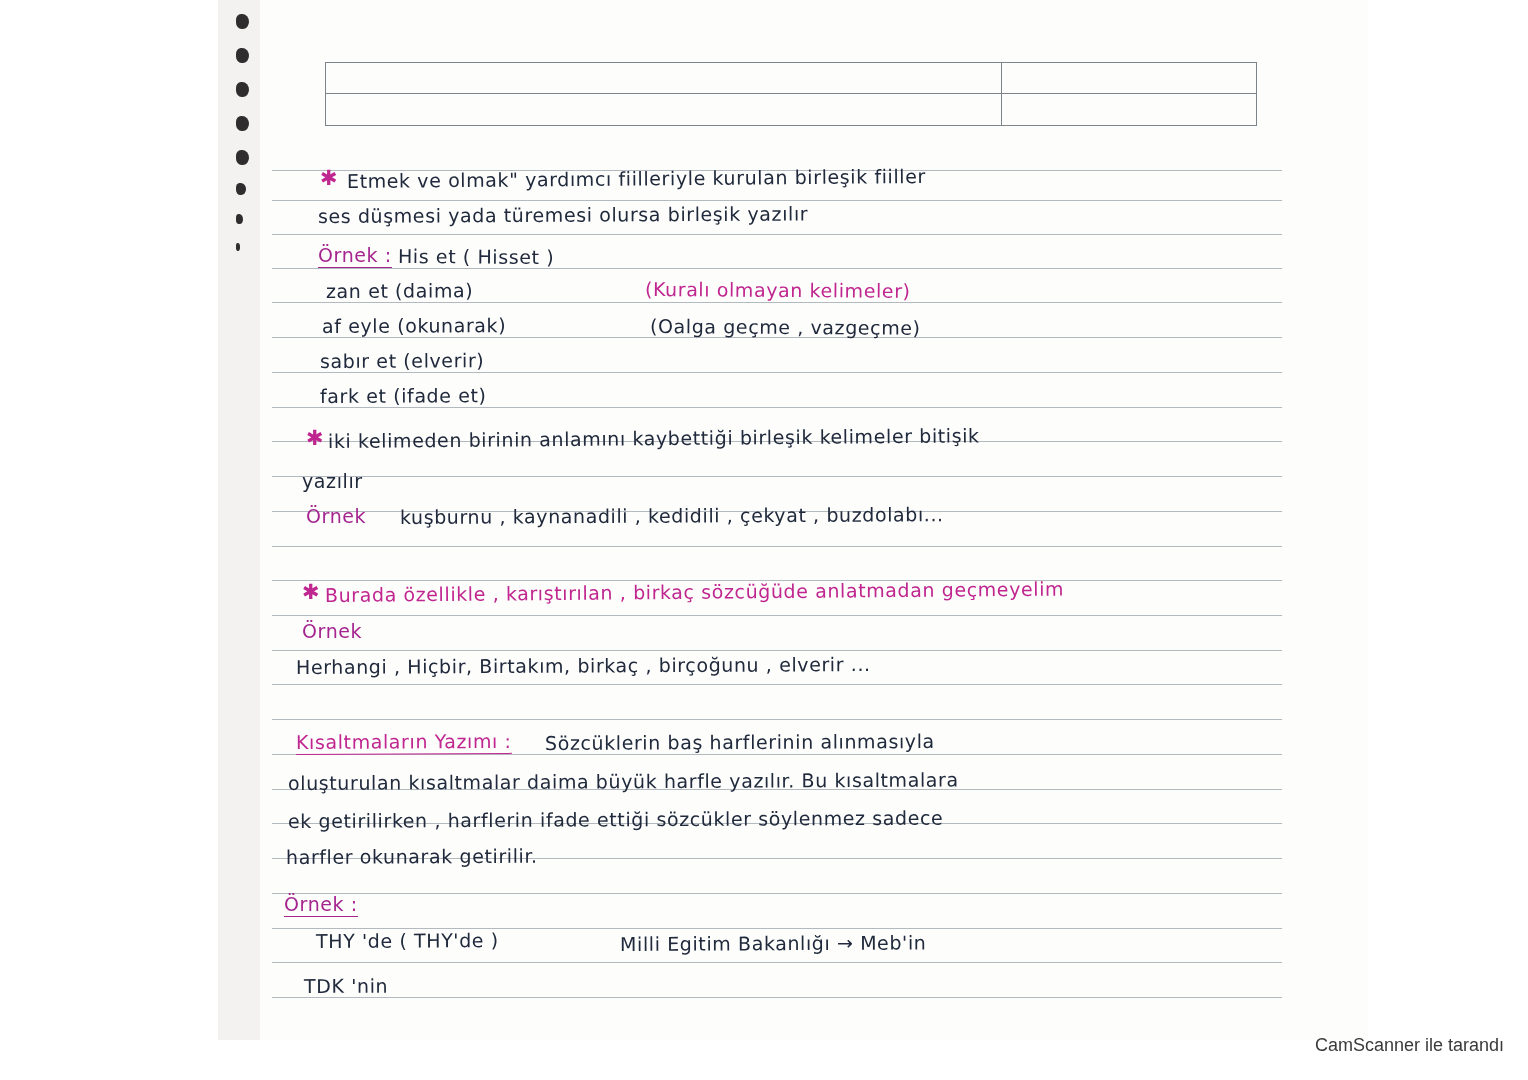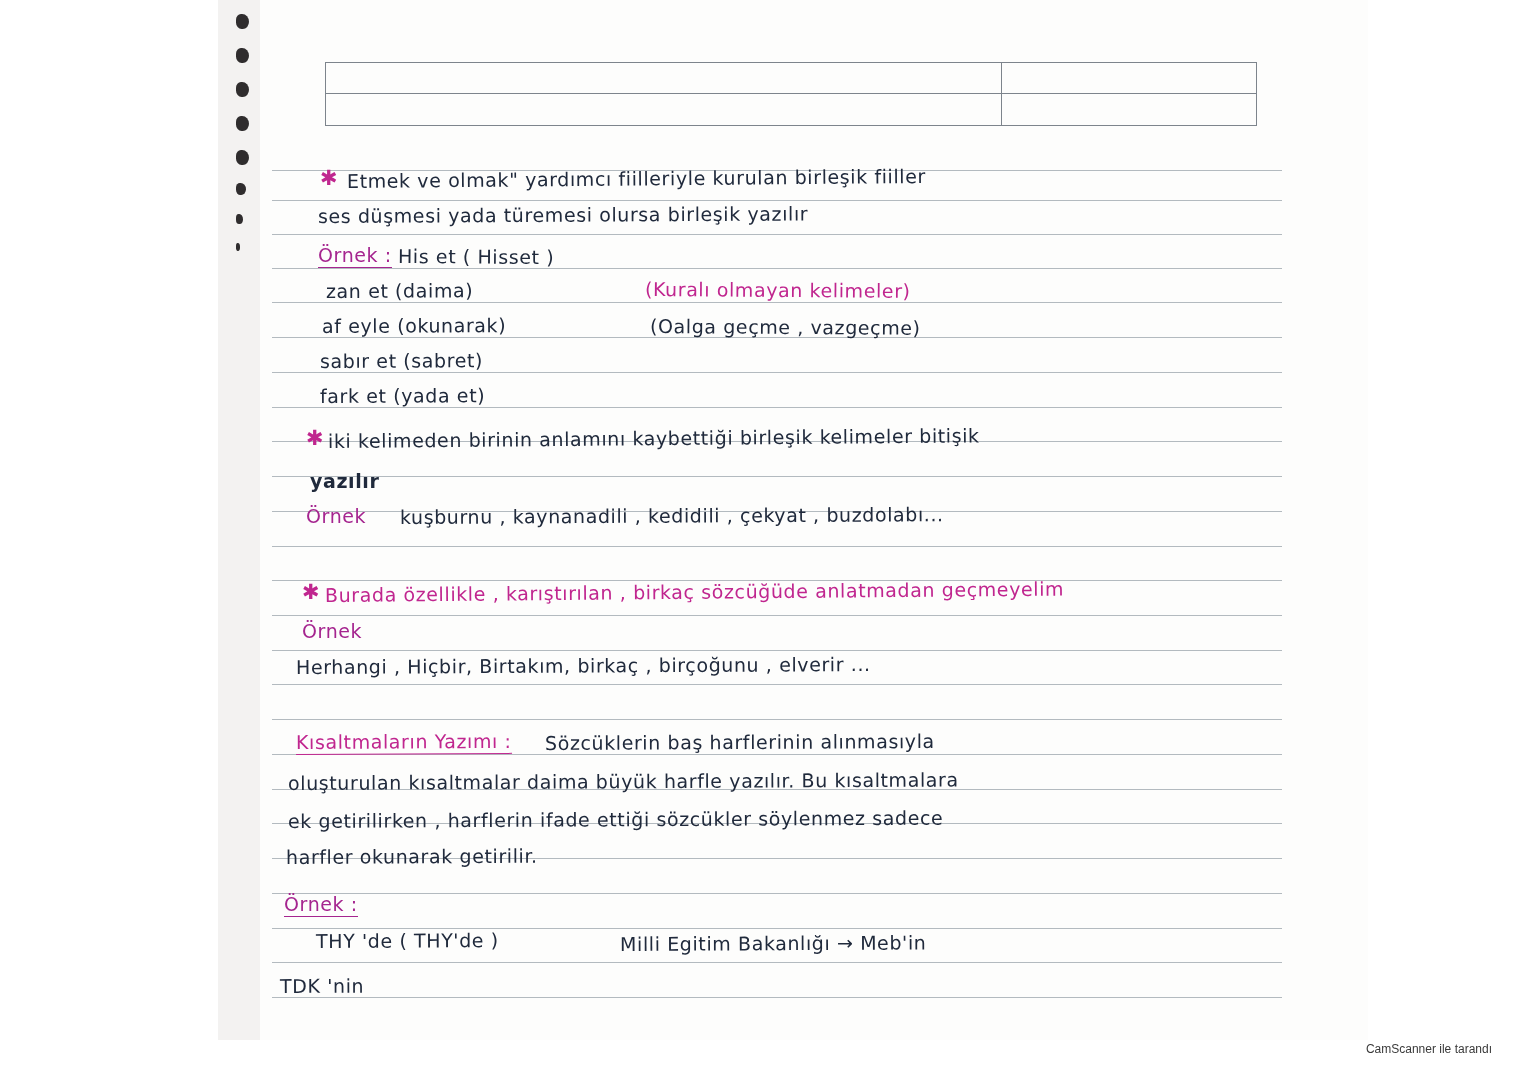--- a/index.html
+++ b/index.html
@@ -102,24 +102,24 @@
 
   
   .uline {
     border-bottom: 1.5px solid currentColor;
     padding-bottom: 1px;
   }
 
   
   #camscanner-note {
     position: absolute;
-    right: 36px;
+    right: 24px;
     bottom: 24px;
     font-family: "Liberation Sans", sans-serif;
-    font-size: 12px;
+    font-size: 18px;
     color: #3a3a3a;
   }
 </style>
 </head>
 <body>
 
 <div id="scan-page">
 
   <div id="binding-edge" style="left:0;">
     <div class="spiral-hole" style="top:14px;"></div>
@@ -168,44 +168,44 @@
 <span class="hw ink-pink star" style="left:320px; top:168px;">✱</span>
 <span class="hw ink-blue t1" style="left:347px; top:170px;">Etmek   ve   olmak"  yardımcı  fiilleriyle  kurulan   birleşik   fiiller</span>
 
 <span class="hw ink-blue t4" style="left:318px; top:205px;">ses   düşmesi  yada   türemesi   olursa   birleşik   yazılır</span>
 
 <span class="hw ink-purple uline" style="left:318px; top:244px;">Örnek :</span>
 <span class="hw ink-blue t3" style="left:398px; top:245px;">His et ( Hisset )</span>
 
 <span class="hw ink-blue t4" style="left:326px; top:280px;">zan et (daima)</span>
 <span class="hw ink-blue t4" style="left:322px; top:315px;">af eyle (okunarak)</span>
-<span class="hw ink-blue t4" style="left:320px; top:350px;">sabır et (sabret)</span>
-<span class="hw ink-blue t4" style="left:320px; top:385px;">fark et (yada et)</span>
+<span class="hw ink-blue t4" style="left:320px; top:350px;">sabır et (elverir)</span>
+<span class="hw ink-blue t4" style="left:320px; top:385px;">fark et (ifade et)</span>
 
 <span class="hw ink-pink t3" style="left:645px; top:278px;">(Kuralı  olmayan  kelimeler)</span>
 <span class="hw ink-blue t3" style="left:650px; top:315px;">(Oalga  geçme ,  vazgeçme)</span>
 
 <span class="hw ink-pink star" style="left:306px; top:428px;">✱</span>
 <span class="hw ink-blue t1" style="left:328px; top:430px;">iki  kelimeden  birinin  anlamını  kaybettiği  birleşik  kelimeler bitişik</span>
-<span class="hw ink-blue" style="left:310px; top:470px;font-weight:bold;">yazılır</span>
+<span class="hw ink-blue" style="left:302px; top:470px;">yazılır</span>
 
 <span class="hw ink-purple" style="left:306px; top:505px;">Örnek</span>
 <span class="hw ink-blue t4" style="left:400px; top:506px;">kuşburnu , kaynanadili , kedidili , çekyat , buzdolabı...</span>
 
 <span class="hw ink-pink star" style="left:302px; top:582px;">✱</span>
 <span class="hw ink-pink t1" style="left:325px; top:584px;">Burada  özellikle , karıştırılan , birkaç   sözcüğüde   anlatmadan  geçmeyelim</span>
 
 <span class="hw ink-purple" style="left:302px; top:620px;">Örnek</span>
 <span class="hw ink-blue t4" style="left:296px; top:656px;">Herhangi , Hiçbir, Birtakım, birkaç , birçoğunu , elverir ...</span>
 
 <span class="hw ink-pink uline t4" style="left:296px; top:731px;">Kısaltmaların Yazımı :</span>
 <span class="hw ink-blue t4" style="left:545px; top:732px;">Sözcüklerin   baş  harflerinin    alınmasıyla</span>
 <span class="hw ink-blue t4" style="left:288px; top:772px;">oluşturulan  kısaltmalar  daima  büyük  harfle   yazılır. Bu kısaltmalara</span>
 <span class="hw ink-blue t4" style="left:288px; top:810px;">ek  getirilirken , harflerin   ifade  ettiği   sözcükler  söylenmez  sadece</span>
 <span class="hw ink-blue t4" style="left:286px; top:846px;">harfler  okunarak   getirilir.</span>
 
 <span class="hw ink-purple uline" style="left:284px; top:893px;">Örnek :</span>
 
 <span class="hw ink-blue t4" style="left:288px; top:930px;margin-left:28px;">THY 'de   ( THY'de )</span>
 <span class="hw ink-blue t4" style="left:620px; top:933px;">Milli Egitim Bakanlığı  →  Meb'in</span>
-<span class="hw ink-blue t4" style="left:280px; top:975px;">TDK 'nin</span>
+<span class="hw ink-blue t4" style="left:304px; top:975px;">TDK 'nin</span>
 
 <div id="camscanner-note">CamScanner ile tarandı</div>
 
 </body></html>

